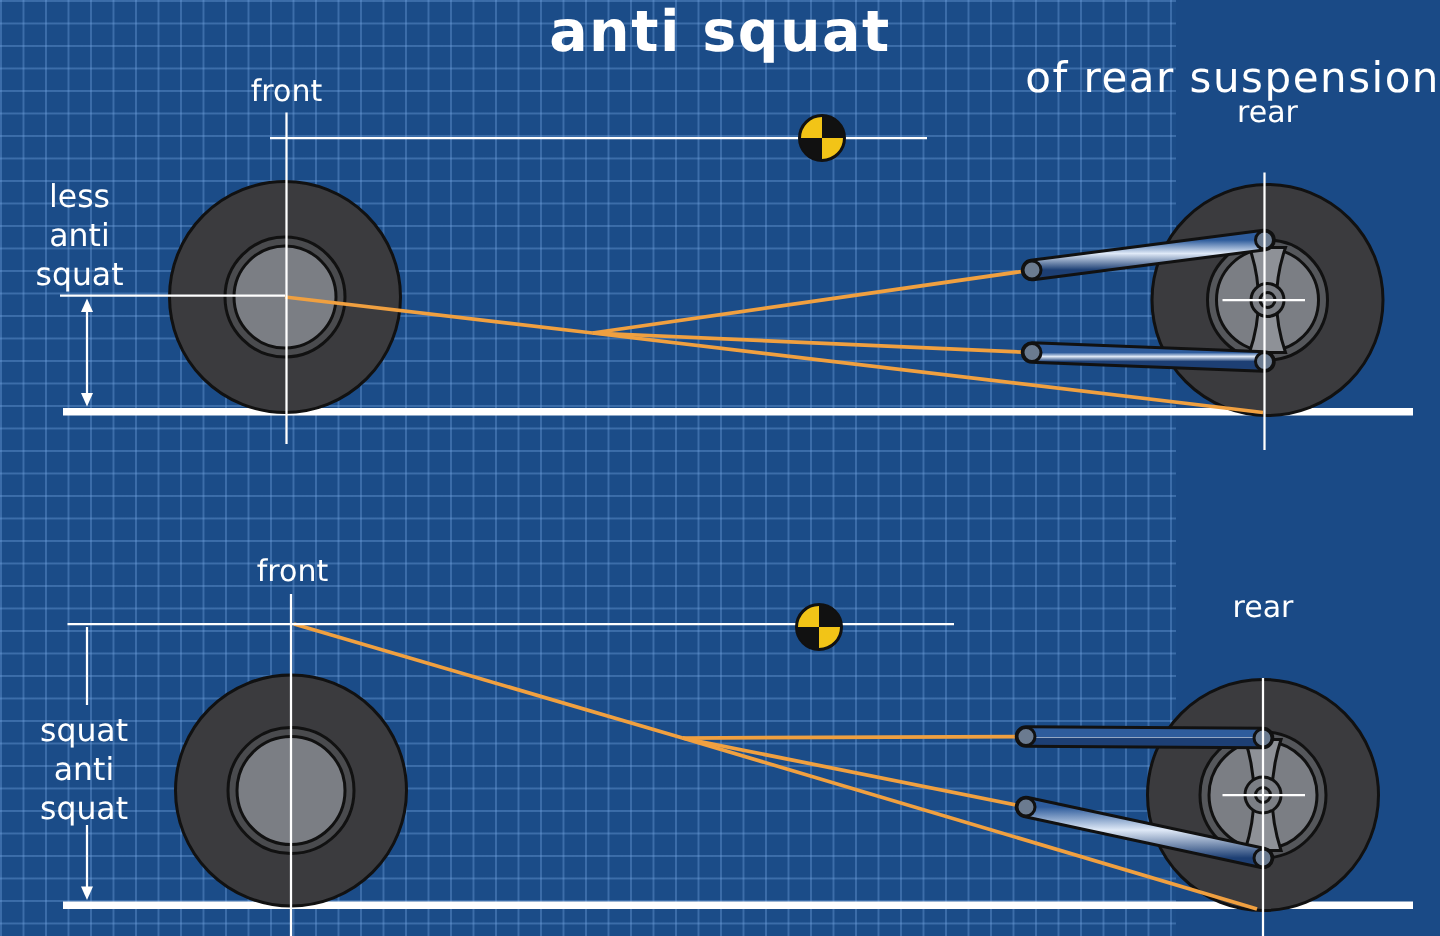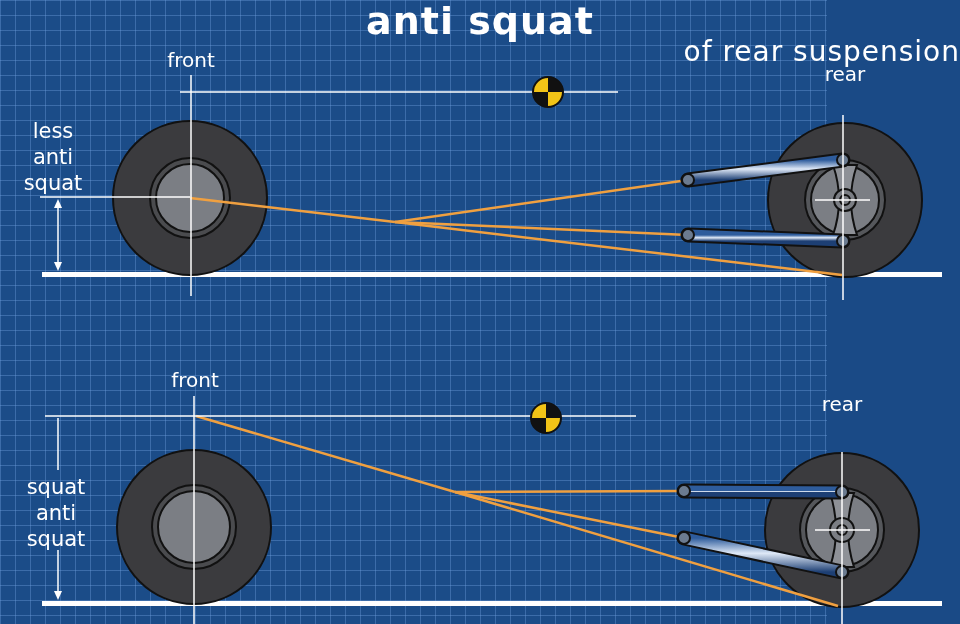--- a/index.html
+++ b/index.html
@@ -3,21 +3,20 @@
 <meta charset="utf-8">
 <style>
   html, body { margin:0; padding:0; }
   body { width:960px; height:624px; overflow:hidden; background:#1a4a86; font-family:"DejaVu Sans", sans-serif; }
   #stage { position:relative; width:784px; height:624px;
     background-color:#1b4c88;
     background-image:
       linear-gradient(rgba(120,170,230,0.35) 1px, transparent 1px),
       linear-gradient(90deg, rgba(120,170,230,0.35) 1px, transparent 1px);
     background-size:15px 15px;
-    padding-left:43px;
   }
   svg { position:absolute; left:0; top:0; }
   .lbl { position:absolute; color:#fff; font-family:"DejaVu Sans", sans-serif; text-align:center; line-height:1; }
   .title { left:0; width:960px; top:2px; font-size:38px; font-weight:bold; letter-spacing:1px; }
   .subtitle { left:0; width:960px; top:38px; font-size:28px; letter-spacing:1px;text-align:right; }
   .side { font-size:21px; line-height:26px; }
   .axis { font-size:20px; }
 </style>
 </head>
 <body>

